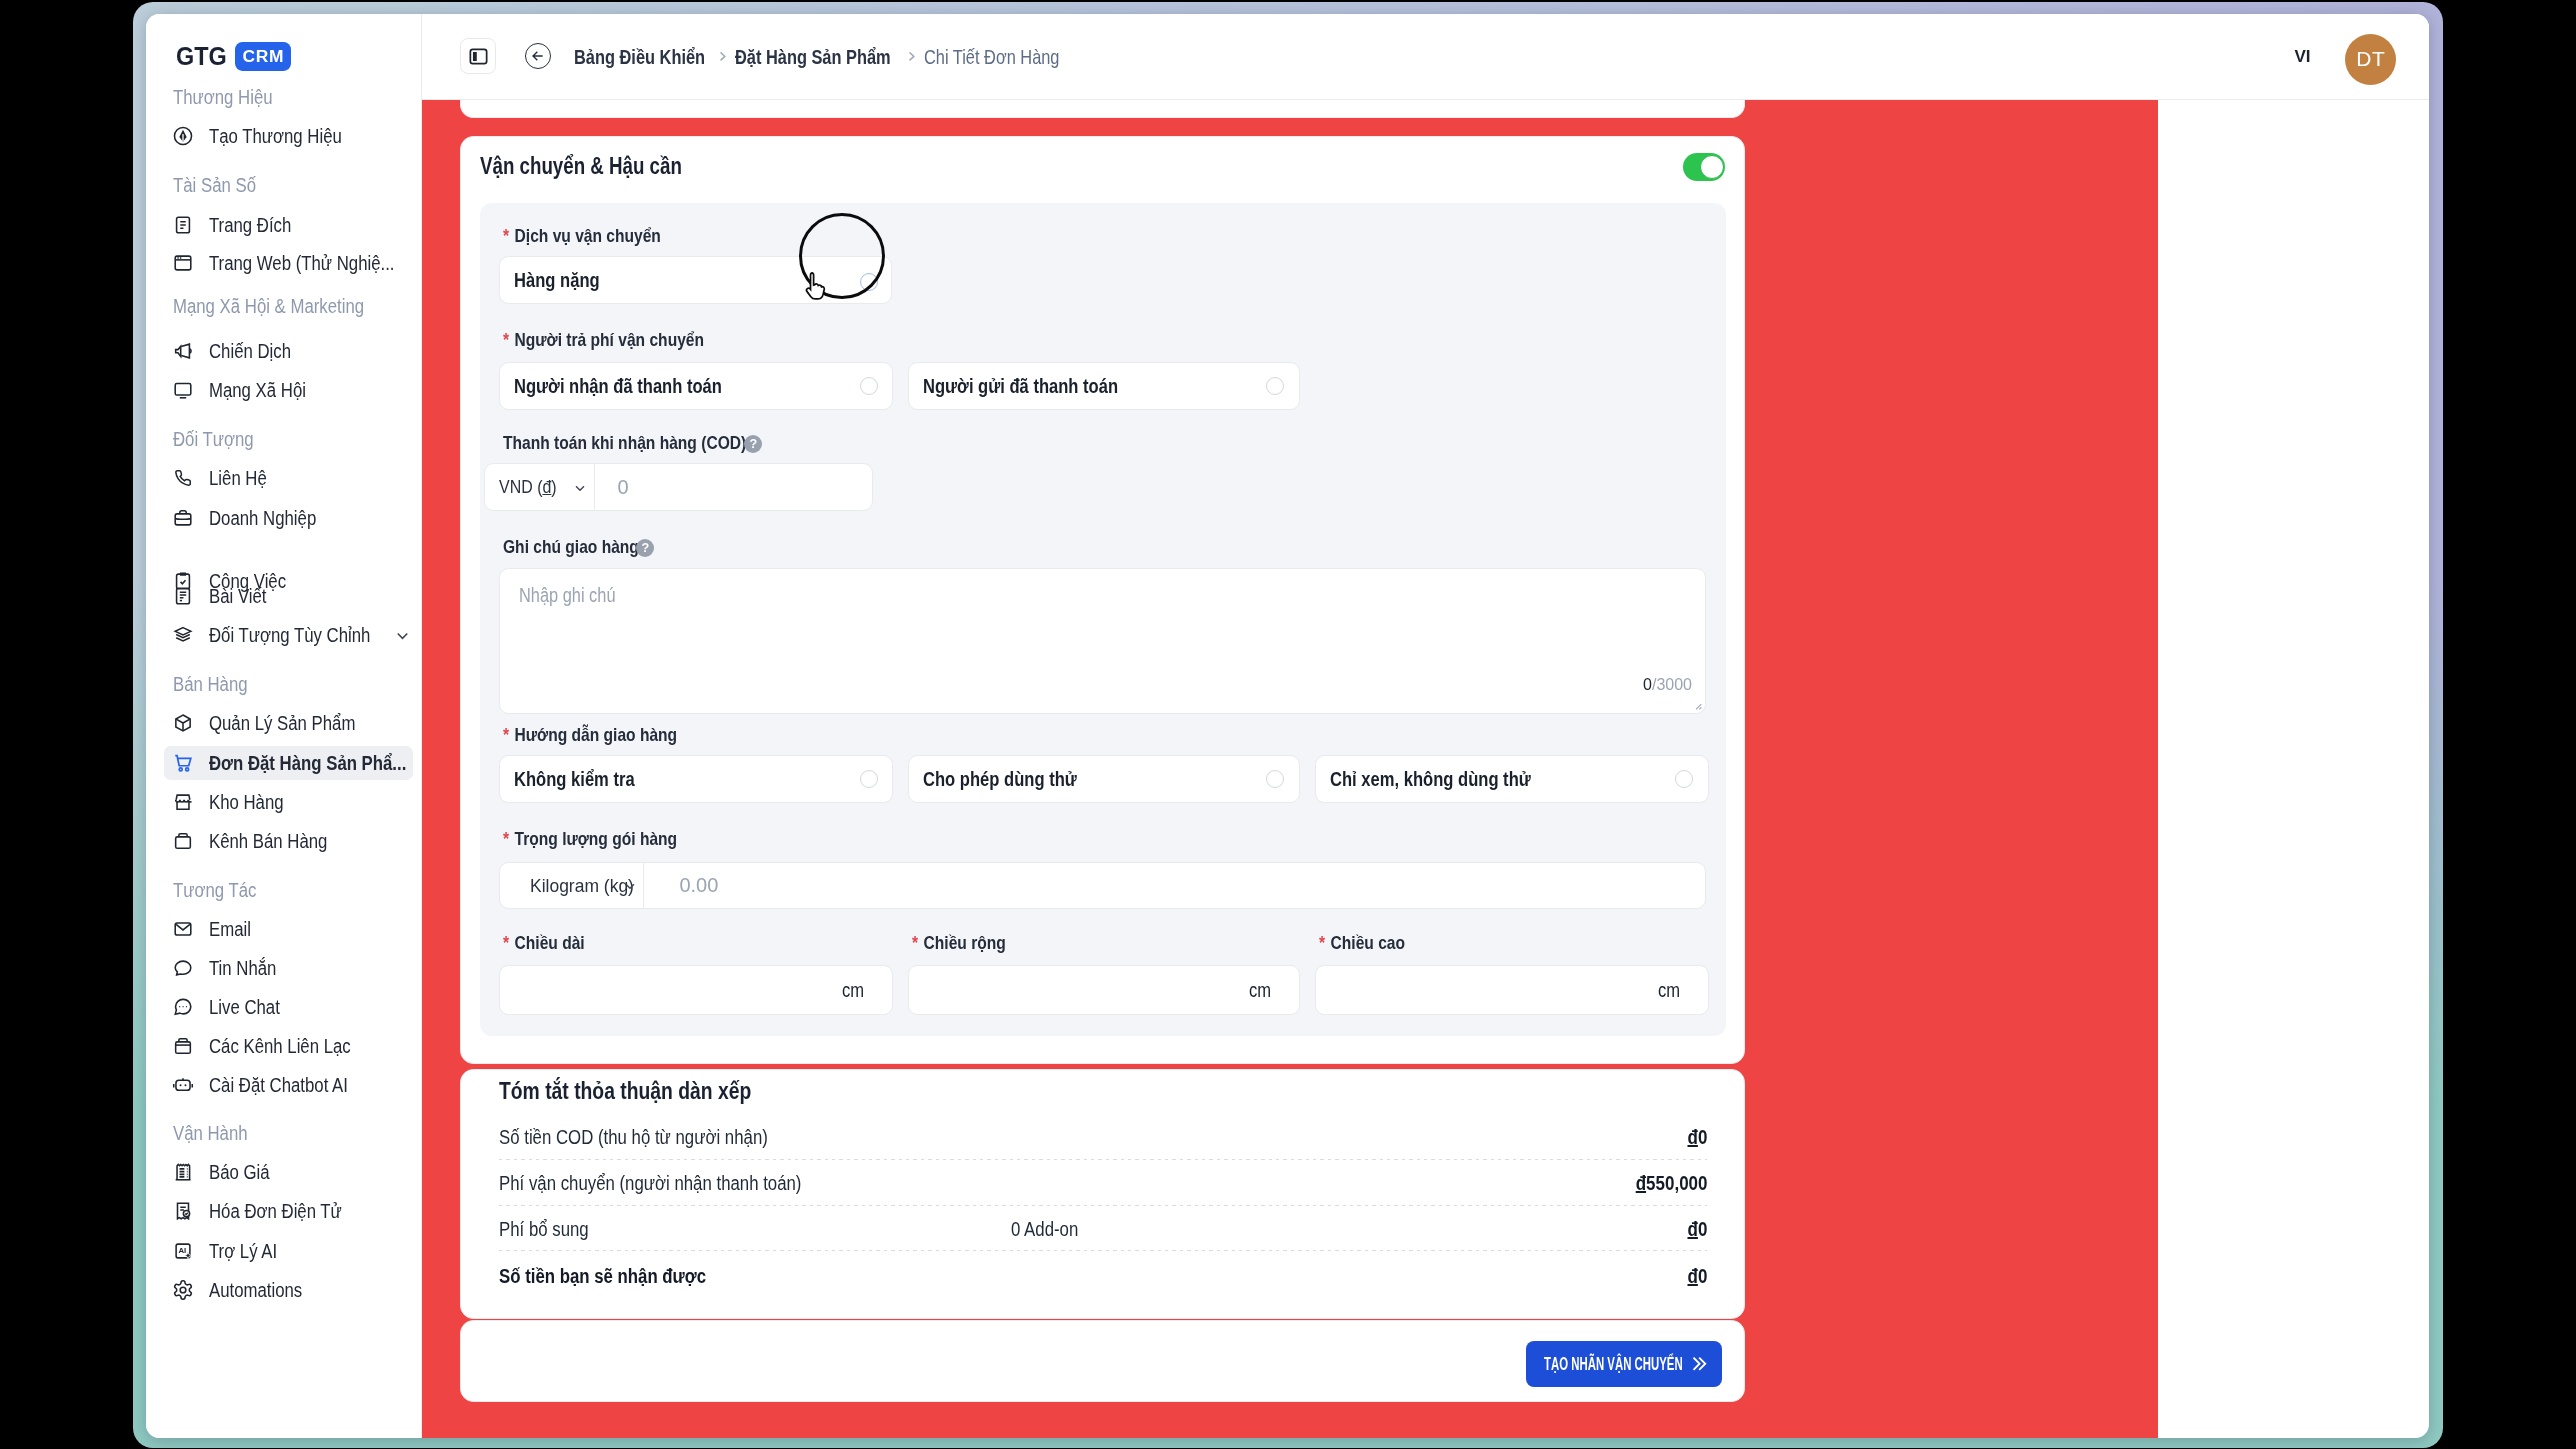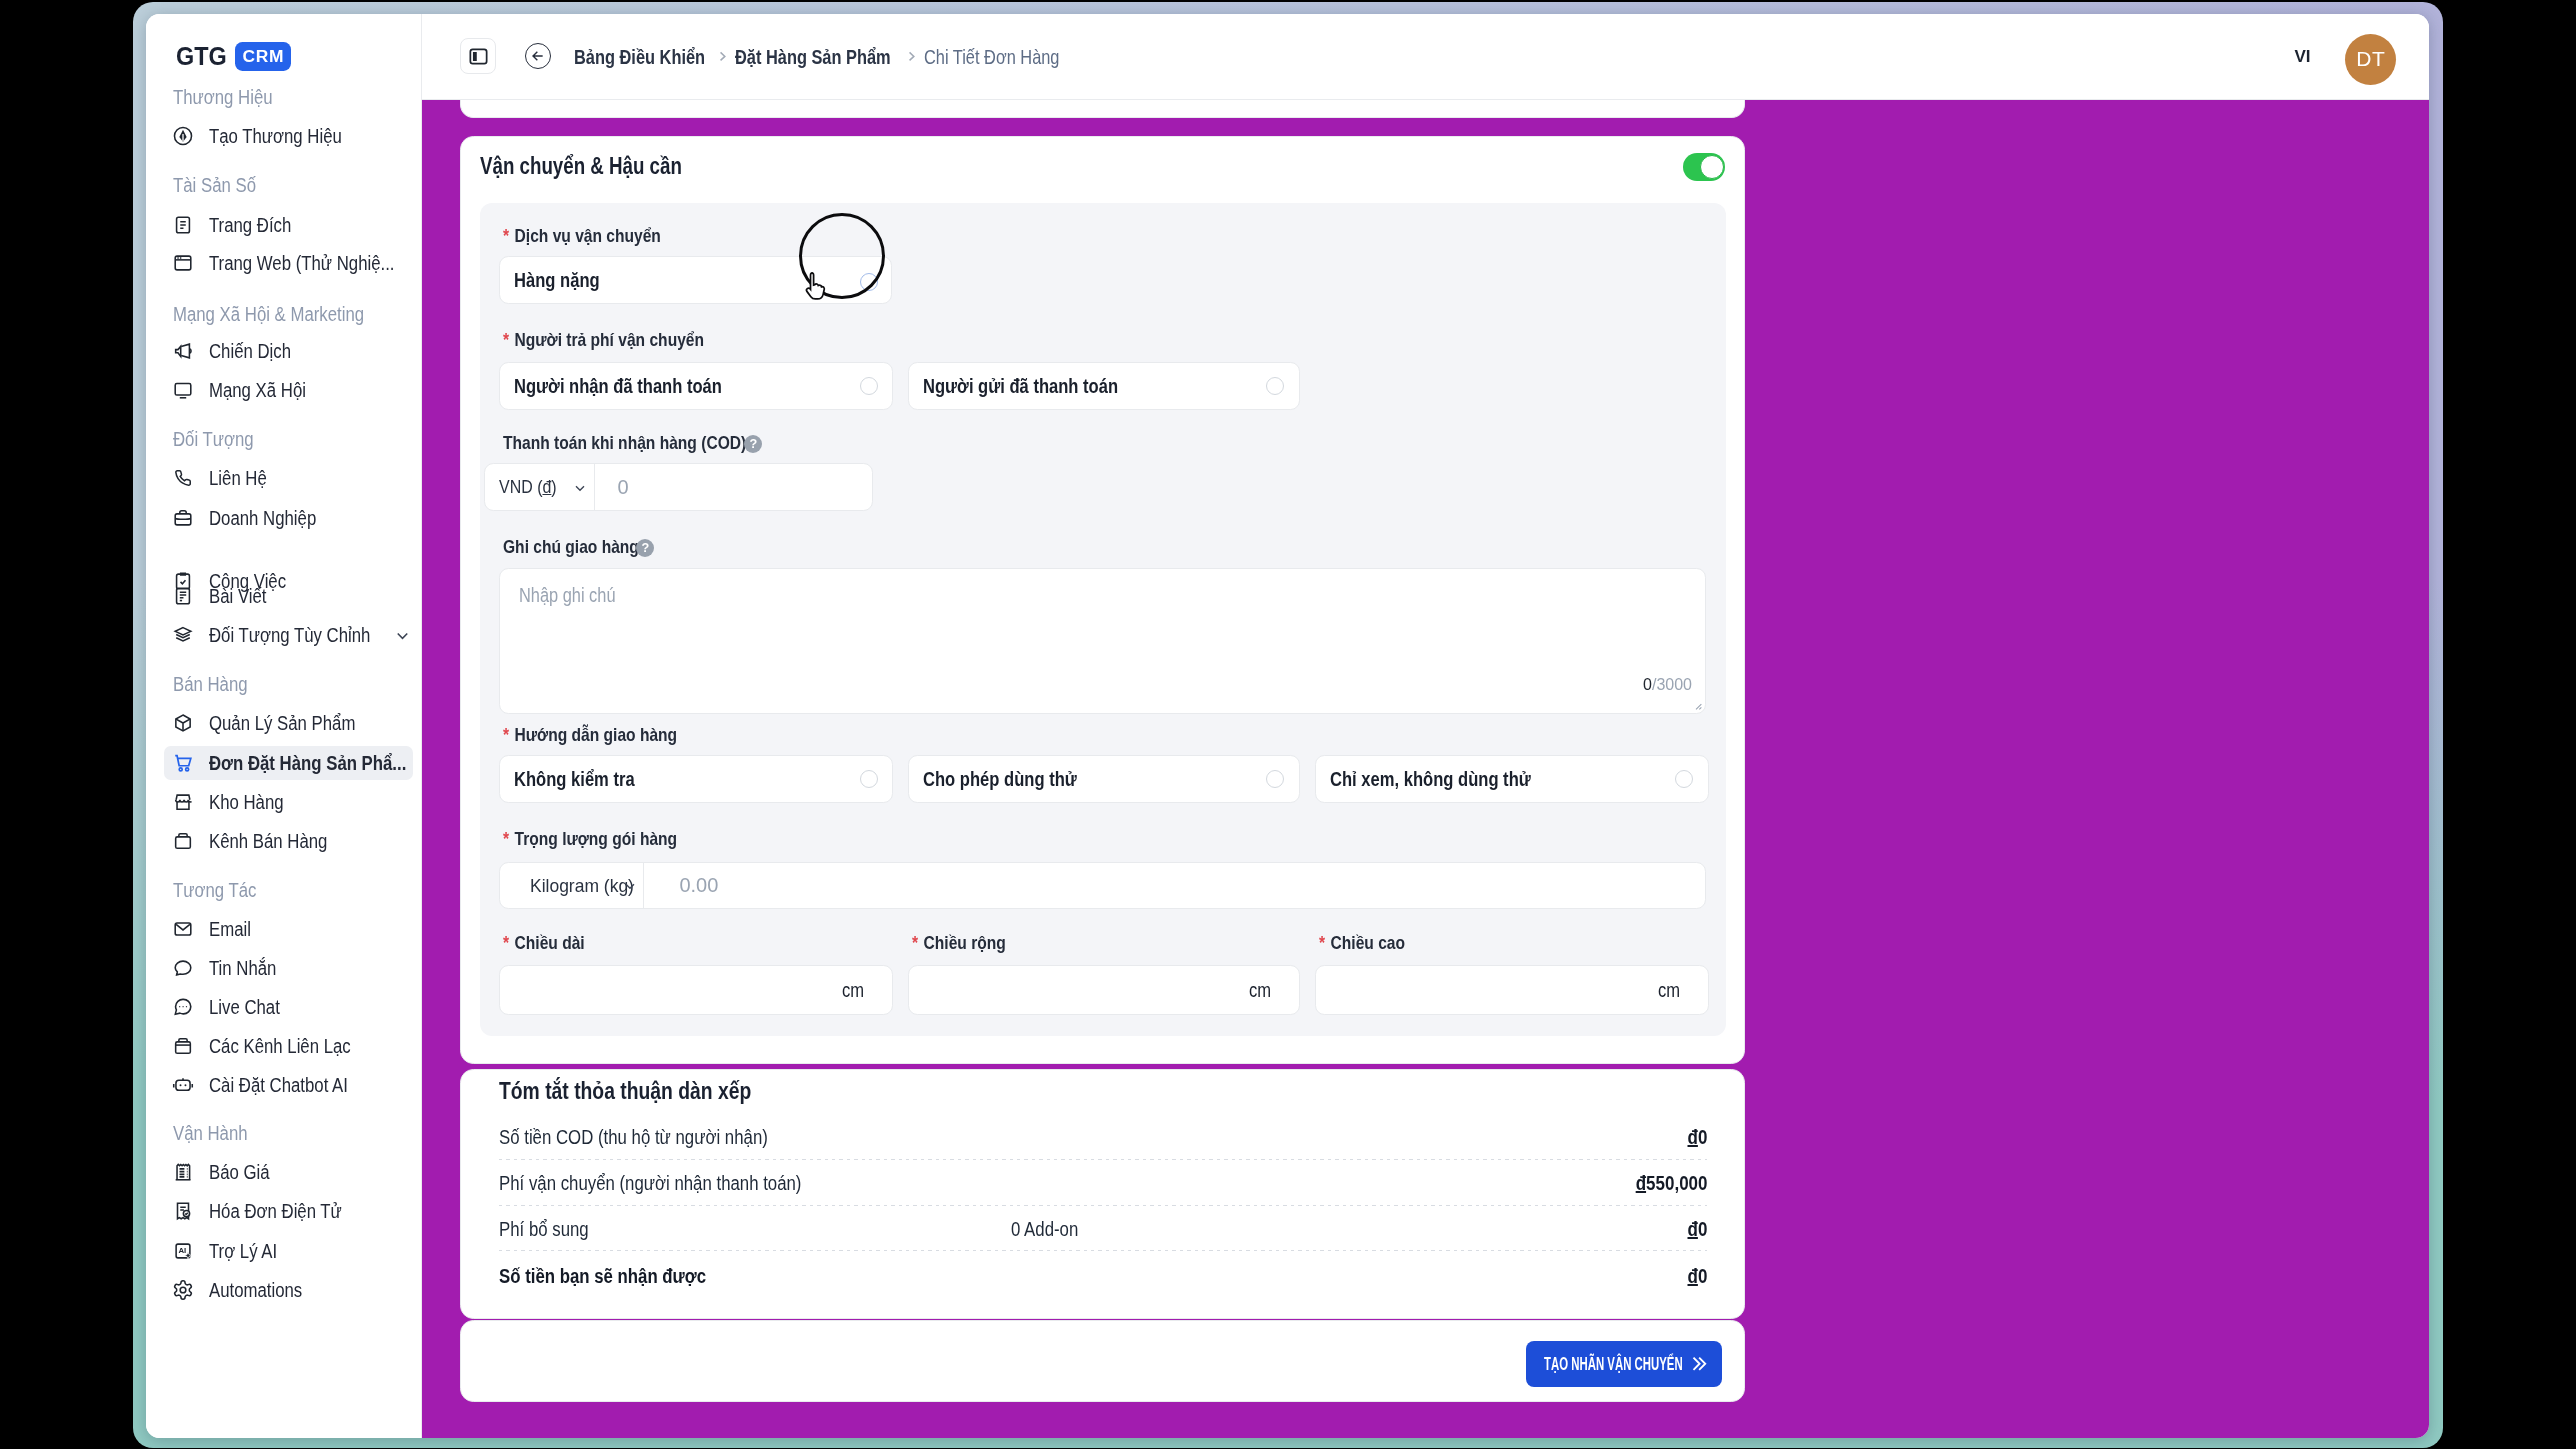--- a/index.html
+++ b/index.html
@@ -21,21 +21,21 @@
 
 #side { position:absolute; left:0; top:0; width:276px; height:1424px; background:#fff; border-right:1.3px solid #e9ebee; }
 .slabel { position:absolute; left:27px; font-size:19.5px; color:#8e99ad; white-space:nowrap; }
 .sitem  { position:absolute; left:26px; height:32px; display:flex; align-items:center; gap:14.8px; font-size:19.5px; color:#242936; white-space:nowrap; }
 .sitem svg { width:22px; height:22px; flex:0 0 22px; }
 .spill { position:absolute; left:17.4px; width:249px; height:34px; background:#edeff3; border-radius:6.7px; }
 
 #head { position:absolute; left:276px; top:0; width:2007px; height:86px; background:#fff; border-bottom:1.3px solid #e9ebee; }
 .bc { top:31px; font-size:21px; transform:scaleX(.78); transform-origin:0 50%; white-space:nowrap; }
 
-#main { position:absolute; left:276px; top:86px; width:2007px; height:1338px; background:#a21caf; }
+#main { position:absolute; left:276px; top:86px; width:1736px; height:1338px; background:#ef4444; }
 .card { position:absolute; left:38px; width:1285px; background:#fff; border:1.3px solid #e9ebee; border-radius:13.4px; }
 .lbl { position:absolute; font-size:19px; font-weight:bold; color:#252c3a; white-space:nowrap; transform:scaleX(.82); transform-origin:0 50%; margin-left:4px; }
 .lbl .req { color:#e0474e; margin-right:6.7px; font-weight:bold; }
 .inp { position:absolute; background:#fff; border:1.3px solid #e8eaed; border-radius:9.4px; display:flex; align-items:center; }
 .itext { font-size:19.5px; font-weight:bold; color:#1a202c; display:inline-block; transform:scaleX(.85); transform-origin:0 50%; white-space:nowrap; }
 .radio { position:absolute; width:18px; height:18px; border-radius:50%; border:1.3px solid #d3d8de; background:#fff; }
 .ph { color:#9aa4b2; }
 .sx { display:inline-block; transform:scaleX(.86); transform-origin:0 50%; white-space:nowrap; }
 .tx { display:inline-block; transform:scaleX(.84); transform-origin:0 50%; white-space:nowrap; }
 .txr { display:inline-block; transform:scaleX(.85); transform-origin:100% 50%; white-space:nowrap; }
@@ -69,21 +69,21 @@
         </div>
     <div class="sitem" style="top:233px;">
           <svg viewBox="0 0 24 24" fill="none" stroke="#20262f" stroke-width="1.7">
             <rect x="3.5" y="4.5" width="17" height="15" rx="2"></rect>
             <path d="M3.5 8.6h17"></path>
             <path d="M5.8 6.6h1.6M8.6 6.6h1.6"></path>
           </svg>
           <span class="sx">Trang Web (Thử Nghiệ...</span>
         </div>
 
-    <div class="slabel" style="top:289px;"><span class="sx">Mạng Xã Hội &amp; Marketing</span></div>
+    <div class="slabel" style="top:281px;"><span class="sx">Mạng Xã Hội &amp; Marketing</span></div>
     <div class="sitem" style="top:321px;">
           <svg viewBox="0 0 24 24" fill="none" stroke="#20262f" stroke-width="1.7">
             <path d="M4 10.5v3.5h2.5l3 4v-11l-3 3.5z"></path>
             <path d="M10 7 L19 4.5v15L10 17"></path>
             <path d="M19 9.5c1.3.4 1.8 1 1.8 2.5s-.5 2.1-1.8 2.5"></path>
           </svg>
           <span class="sx">Chiến Dịch</span>
         </div>
     <div class="sitem" style="top:360px;">
           <svg viewBox="0 0 24 24" fill="none" stroke="#20262f" stroke-width="1.7">

